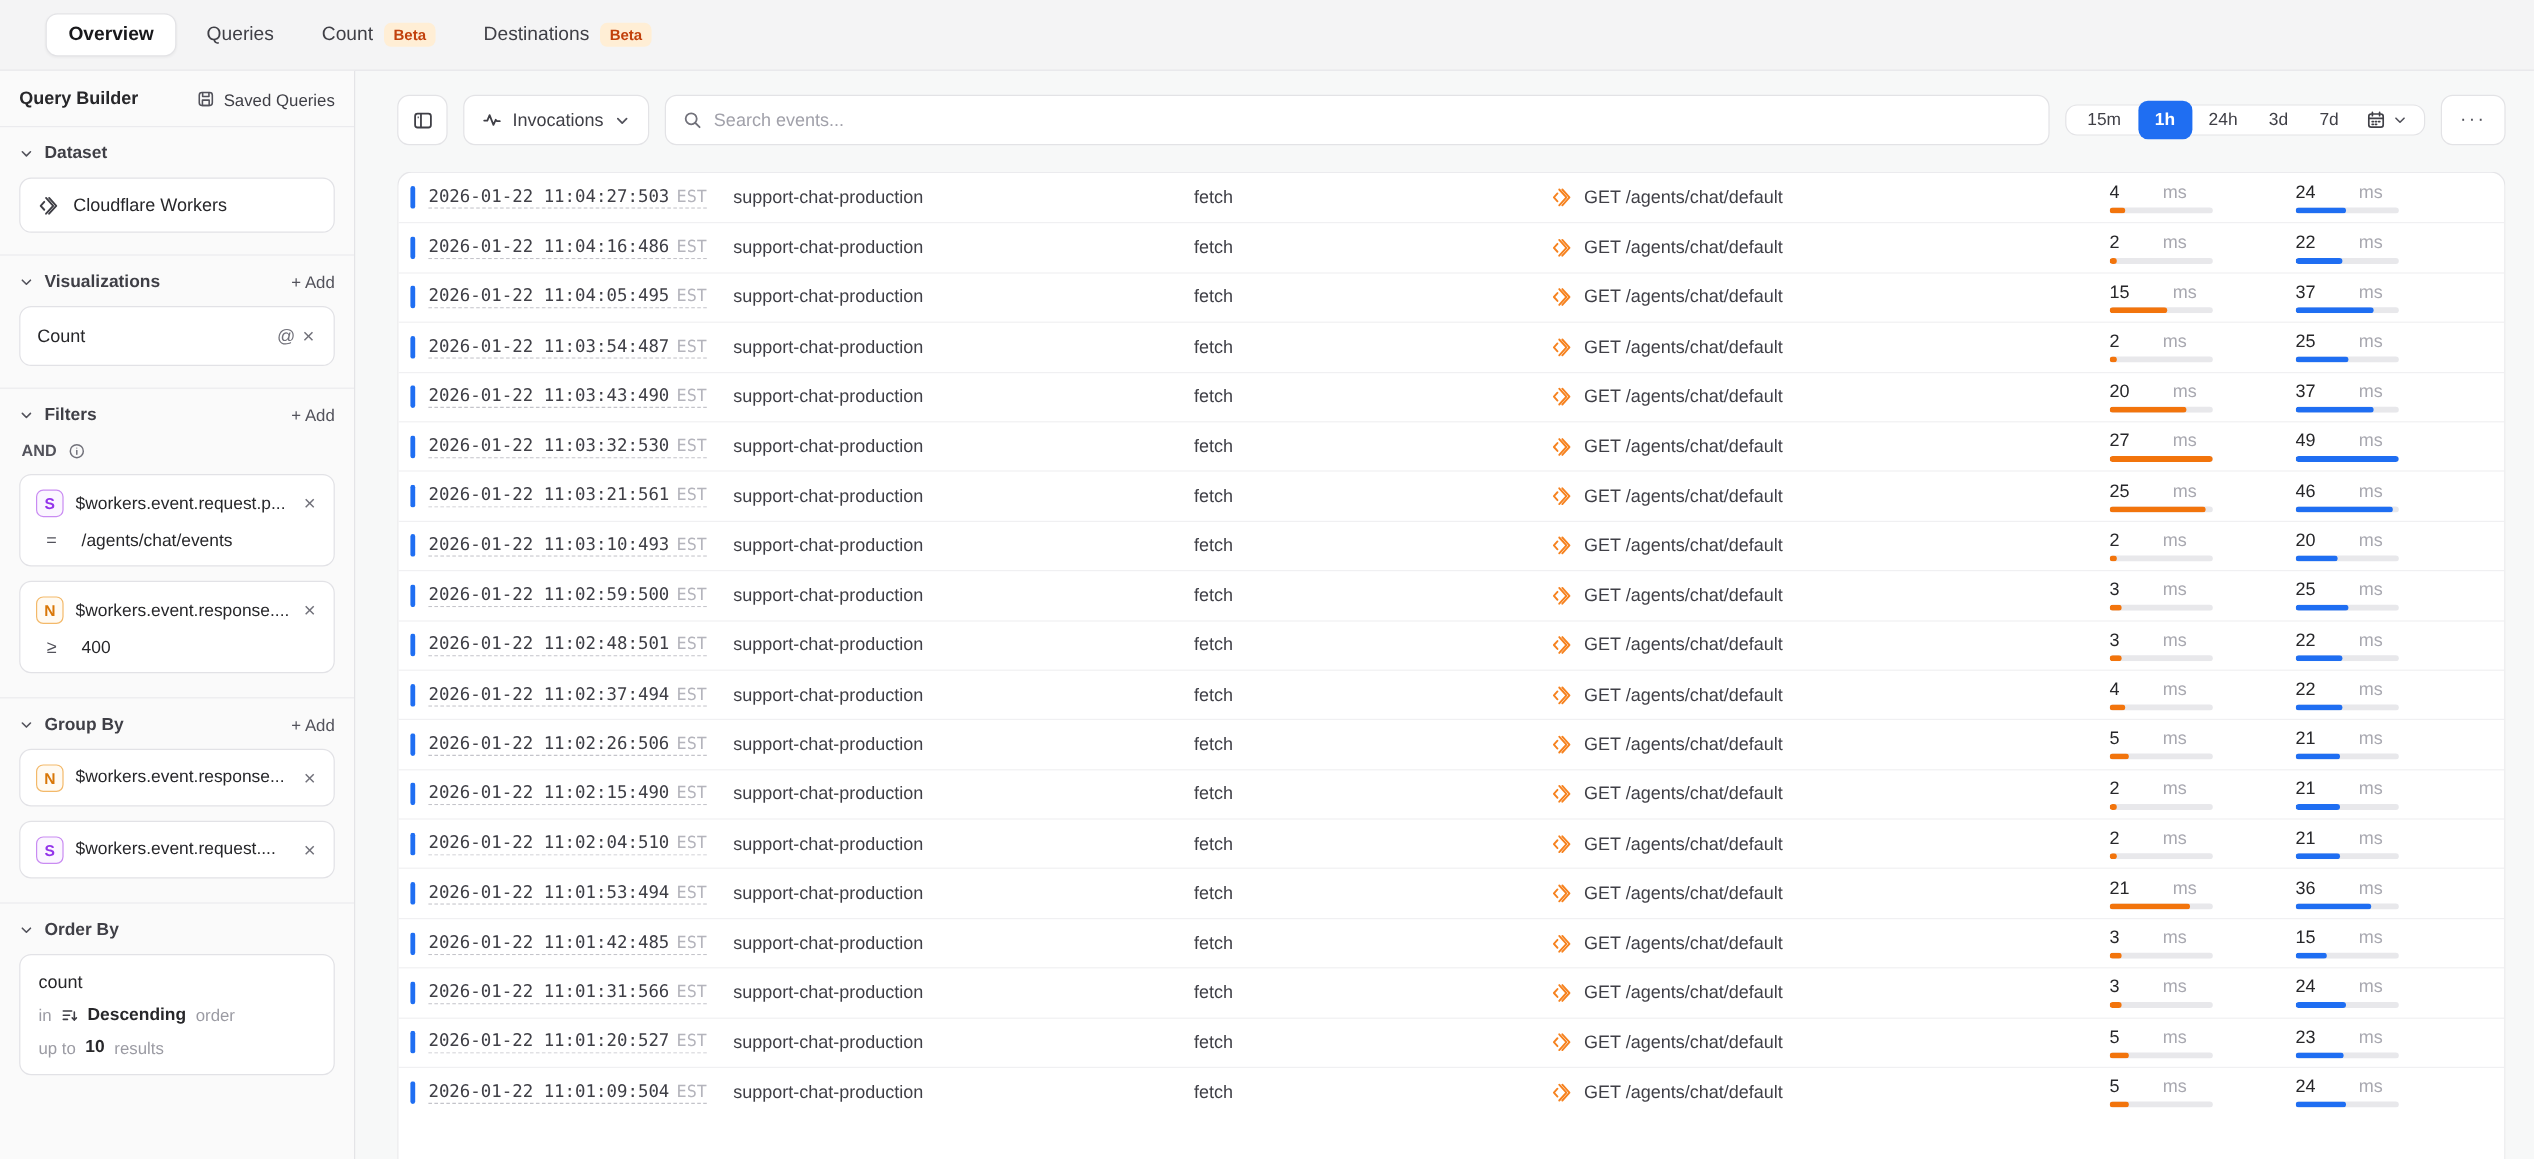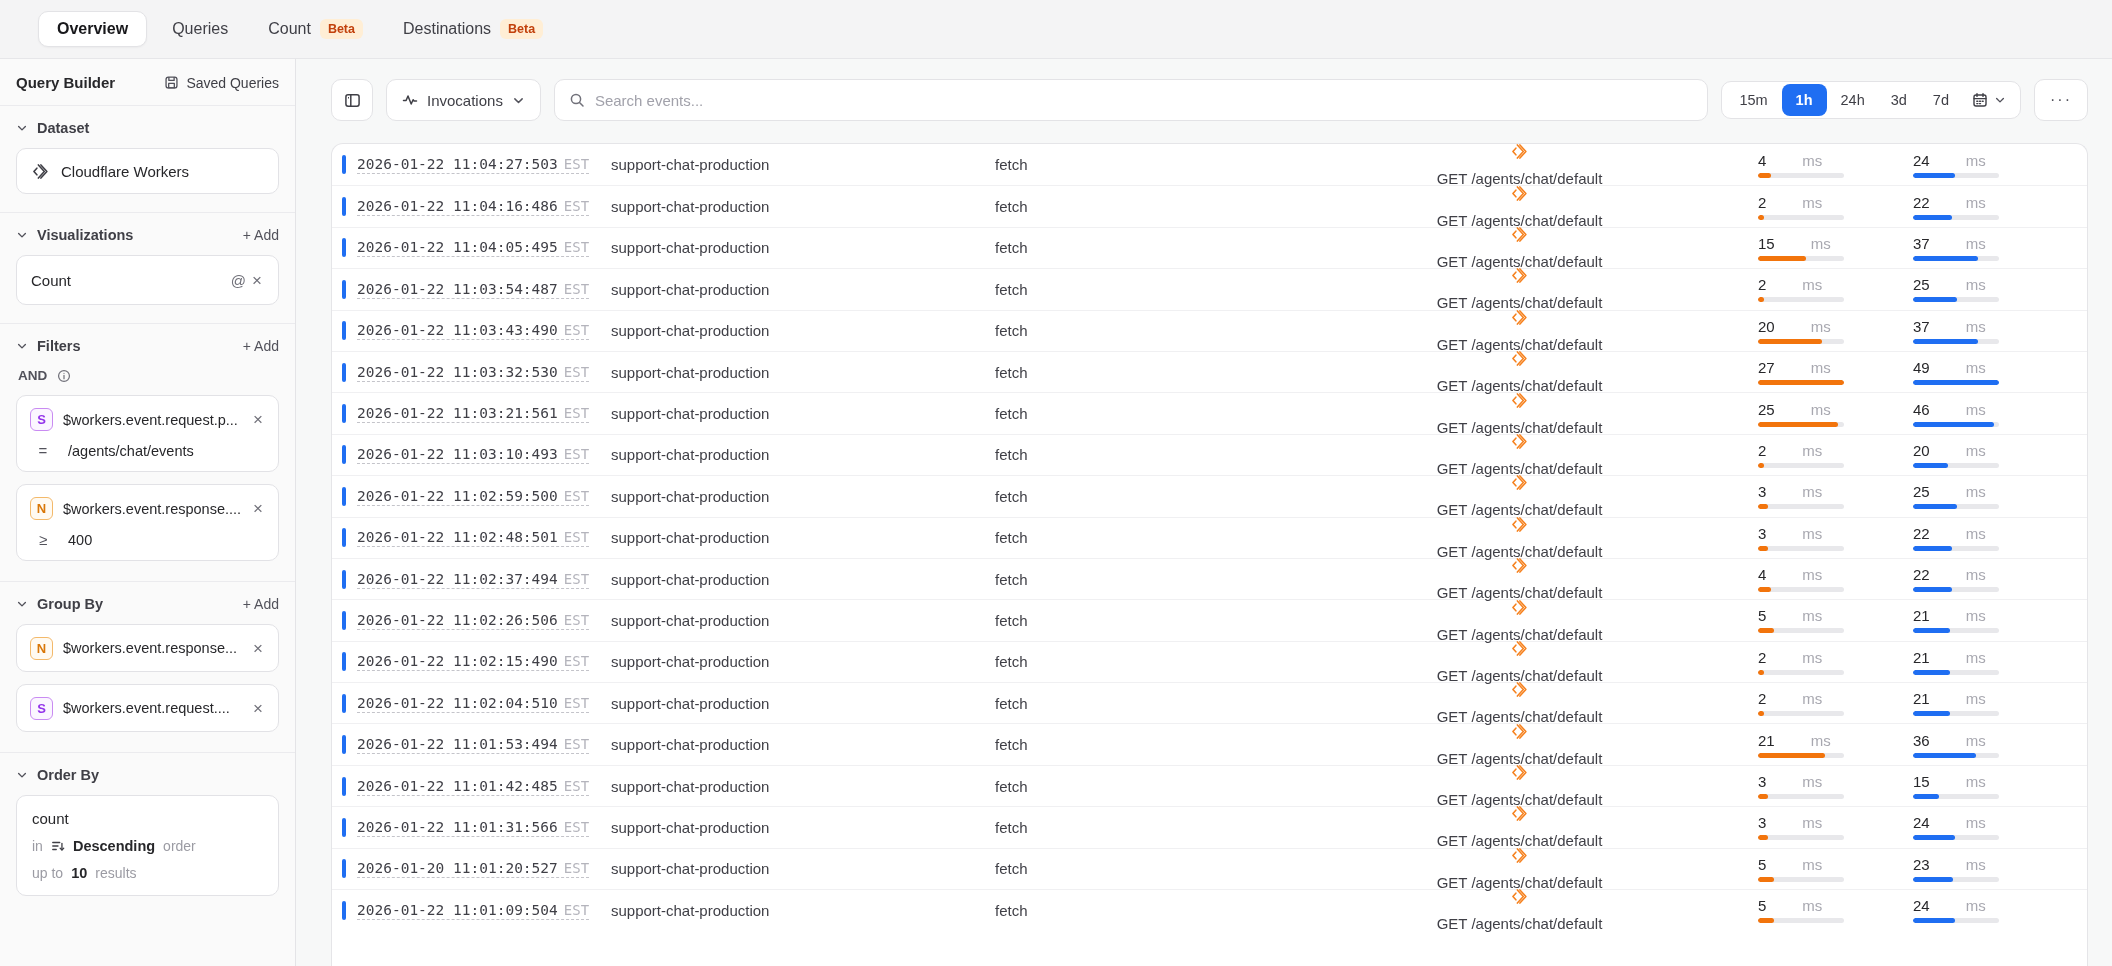--- a/index.html
+++ b/index.html
@@ -59,21 +59,21 @@
   .toolbar { display:flex; align-items:center; gap:13px; padding:20px 24px 16px 35px; }
   .tb-btn { height:42px; background:#fff; border:1px solid #e3e3e6; border-radius:10px;
     display:flex; align-items:center; justify-content:center; cursor:pointer; color:#3f3f46; }
   .panel-btn { width:42px; }
   .invoc { padding:0 15px; gap:9px; font-size:15px; font-weight:500; }
   .searchbox { flex:1; height:42px; background:#fff; border:1px solid #e3e3e6; border-radius:10px;
     display:flex; align-items:center; gap:10px; padding:0 14px; }
   .searchbox input { border:none; outline:none; flex:1; font-size:15px; color:#27272a;
     font-family:"Liberation Sans", sans-serif; background:transparent; }
   .searchbox input::placeholder { color:#a1a1aa; }
-  .time-group { height:38px; background:#fff; border:1px solid #e3e3e6; border-radius:10px;
+  .time-group { height:26px; background:#fff; border:1px solid #e3e3e6; border-radius:10px;
     display:flex; align-items:center; padding:0 5px; gap:2px; }
   .tr-item { padding:7px 12px; font-size:14.5px; color:#3f3f46; border-radius:8px; cursor:pointer; }
   .tr-item.active { background:var(--accent,#1f6ef2); color:#fff; font-weight:600; padding:8px 14px; }
   .tr-cal { display:flex; align-items:center; gap:6px; padding:7px 9px; cursor:pointer; color:#3f3f46; }
   .more-btn { width:54px; font-size:16px; letter-spacing:2px; color:#52525b; }
 
   
   .table-card { margin:6px 24px 0 35px; background:#fff; border:1px solid #e5e5e8;
     border-bottom:none; border-radius:12px 12px 0 0; overflow:hidden; flex:1; }
   .tgrid { display:grid; grid-template-columns:279px 384px 298px 465px 155px 1fr; align-items:center; }
@@ -82,21 +82,21 @@
   .th-ts { display:flex; align-items:center; gap:8px; padding-left:16px; cursor:pointer; }
   .th-tz { font-size:13px; color:#a6a6ae; }
   .trow { height:41.4px; border-top:1px solid #f0f0f2; cursor:pointer; }
   .trow:first-child { border-top:none; }
   .cell { font-size:15px; color:#3f3f46; padding-right:12px; white-space:nowrap; overflow:hidden; }
   .c-ts { display:flex; align-items:center; gap:11px; padding-left:10px; }
   .rowbar { width:4px; height:19px; border-radius:2px; background:var(--accent,#1f6ef2); flex:0 0 4px; }
   .ts-wrap { border-bottom:1.5px dashed #c4c4ca; padding-bottom:1px;text-align:center; }
   .ts { font-family:"DejaVu Sans Mono", monospace; font-size:14.5px; color:#3f3f46; }
   .tz { font-family:"DejaVu Sans Mono", monospace; font-size:14px; color:#b4b4bc; margin-left:6px; }
-  .c-trig { display:flex; align-items:center; gap:10px;flex-direction:column; }
+  .c-trig { display:flex; align-items:center; gap:10px; }
   .trig-ic { display:flex; align-items:center; }
   .c-metric .num { font-size:15px; color:#27272a; }
   .c-metric .unit { font-size:15px; color:#a8a8b0;padding-left:36px; }
   .track { width:86px; height:5px; border-radius:3px; background:#e8e8eb; margin-top:4px; overflow:hidden; }
   .fill { height:100%; border-radius:3px; }
   .fill.cpu { background:var(--cpu,#f2740c); }
   .fill.wall { background:var(--accent,#1f6ef2); }
 
   svg { display:block; }
 </style>
@@ -820,21 +820,21 @@
             <div class="cell c-metric">
               <div><span class="num">24</span><span class="unit">ms</span></div>
               <div class="track">
                 <div class="fill wall" style="width:49.0%"></div>
               </div>
             </div>
           </div>
           <div class="tgrid trow">
             <div class="cell c-ts">
               <span class="rowbar"></span>
-              <span class="ts-wrap"><span class="ts">2026-01-20 11:01:20:527</span><span class="tz">EST</span></span>
+              <span class="ts-wrap"><span class="ts">2026-01-22 11:01:20:527</span><span class="tz">EST</span></span>
             </div>
             <div class="cell">support-chat-production</div>
             <div class="cell">fetch</div>
             <div class="cell c-trig">
               <span class="trig-ic">
                 <svg width="17" height="17" viewBox="0 0 16 16" fill="none" stroke="#f6821f" stroke-width="1.5" stroke-linecap="round" stroke-linejoin="round">
                   <path d="M8.4 1.8L14 8l-5.6 6.2"></path>
                   <path d="M6 1.8L11.6 8 6 14.2"></path>
                   <path d="M4.6 4.9L1.8 8l2.8 3.1"></path>
                 </svg>

